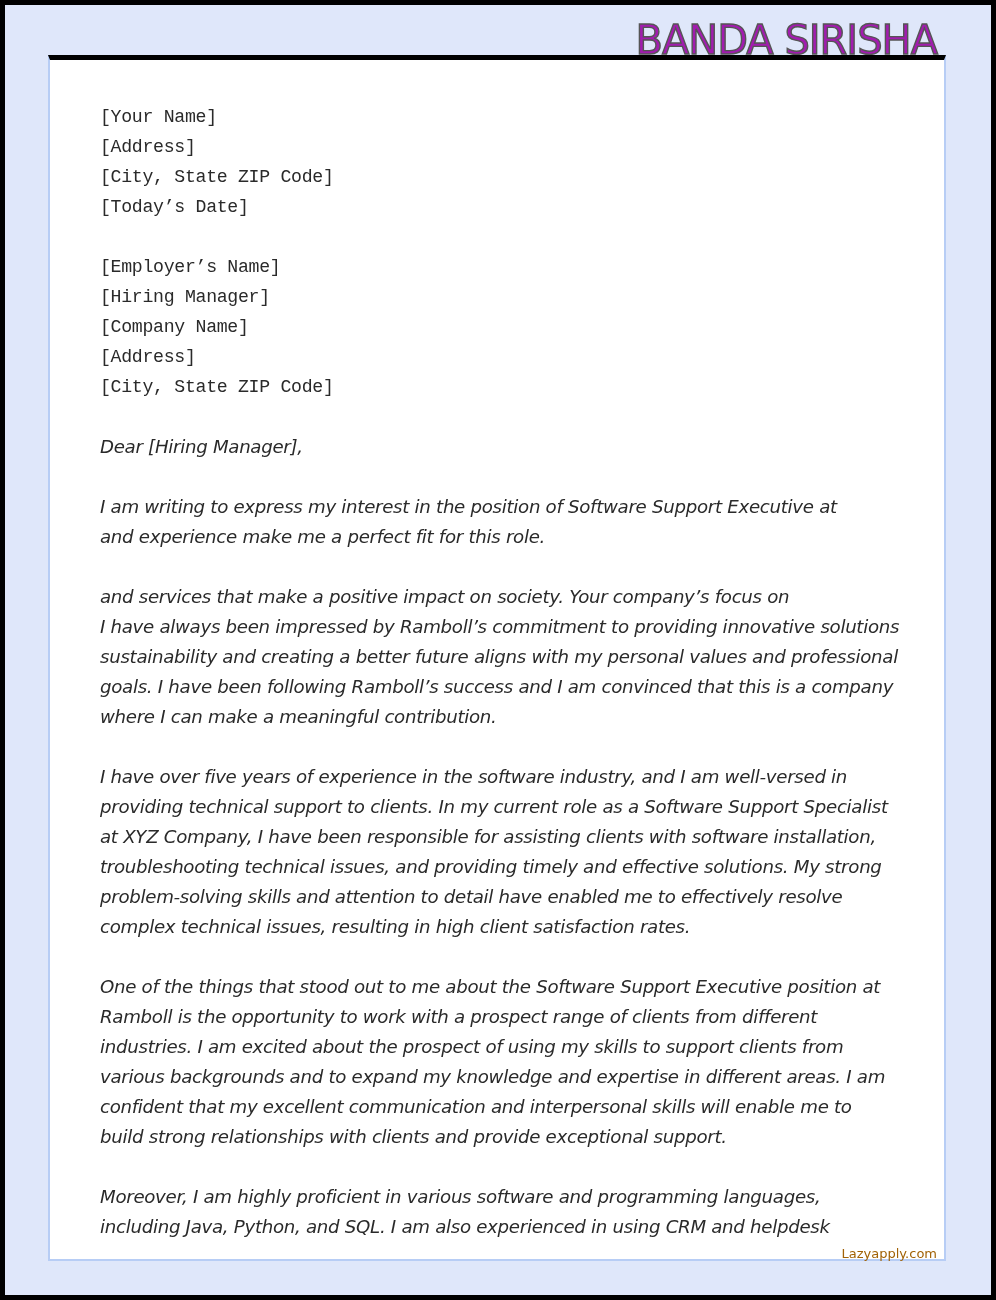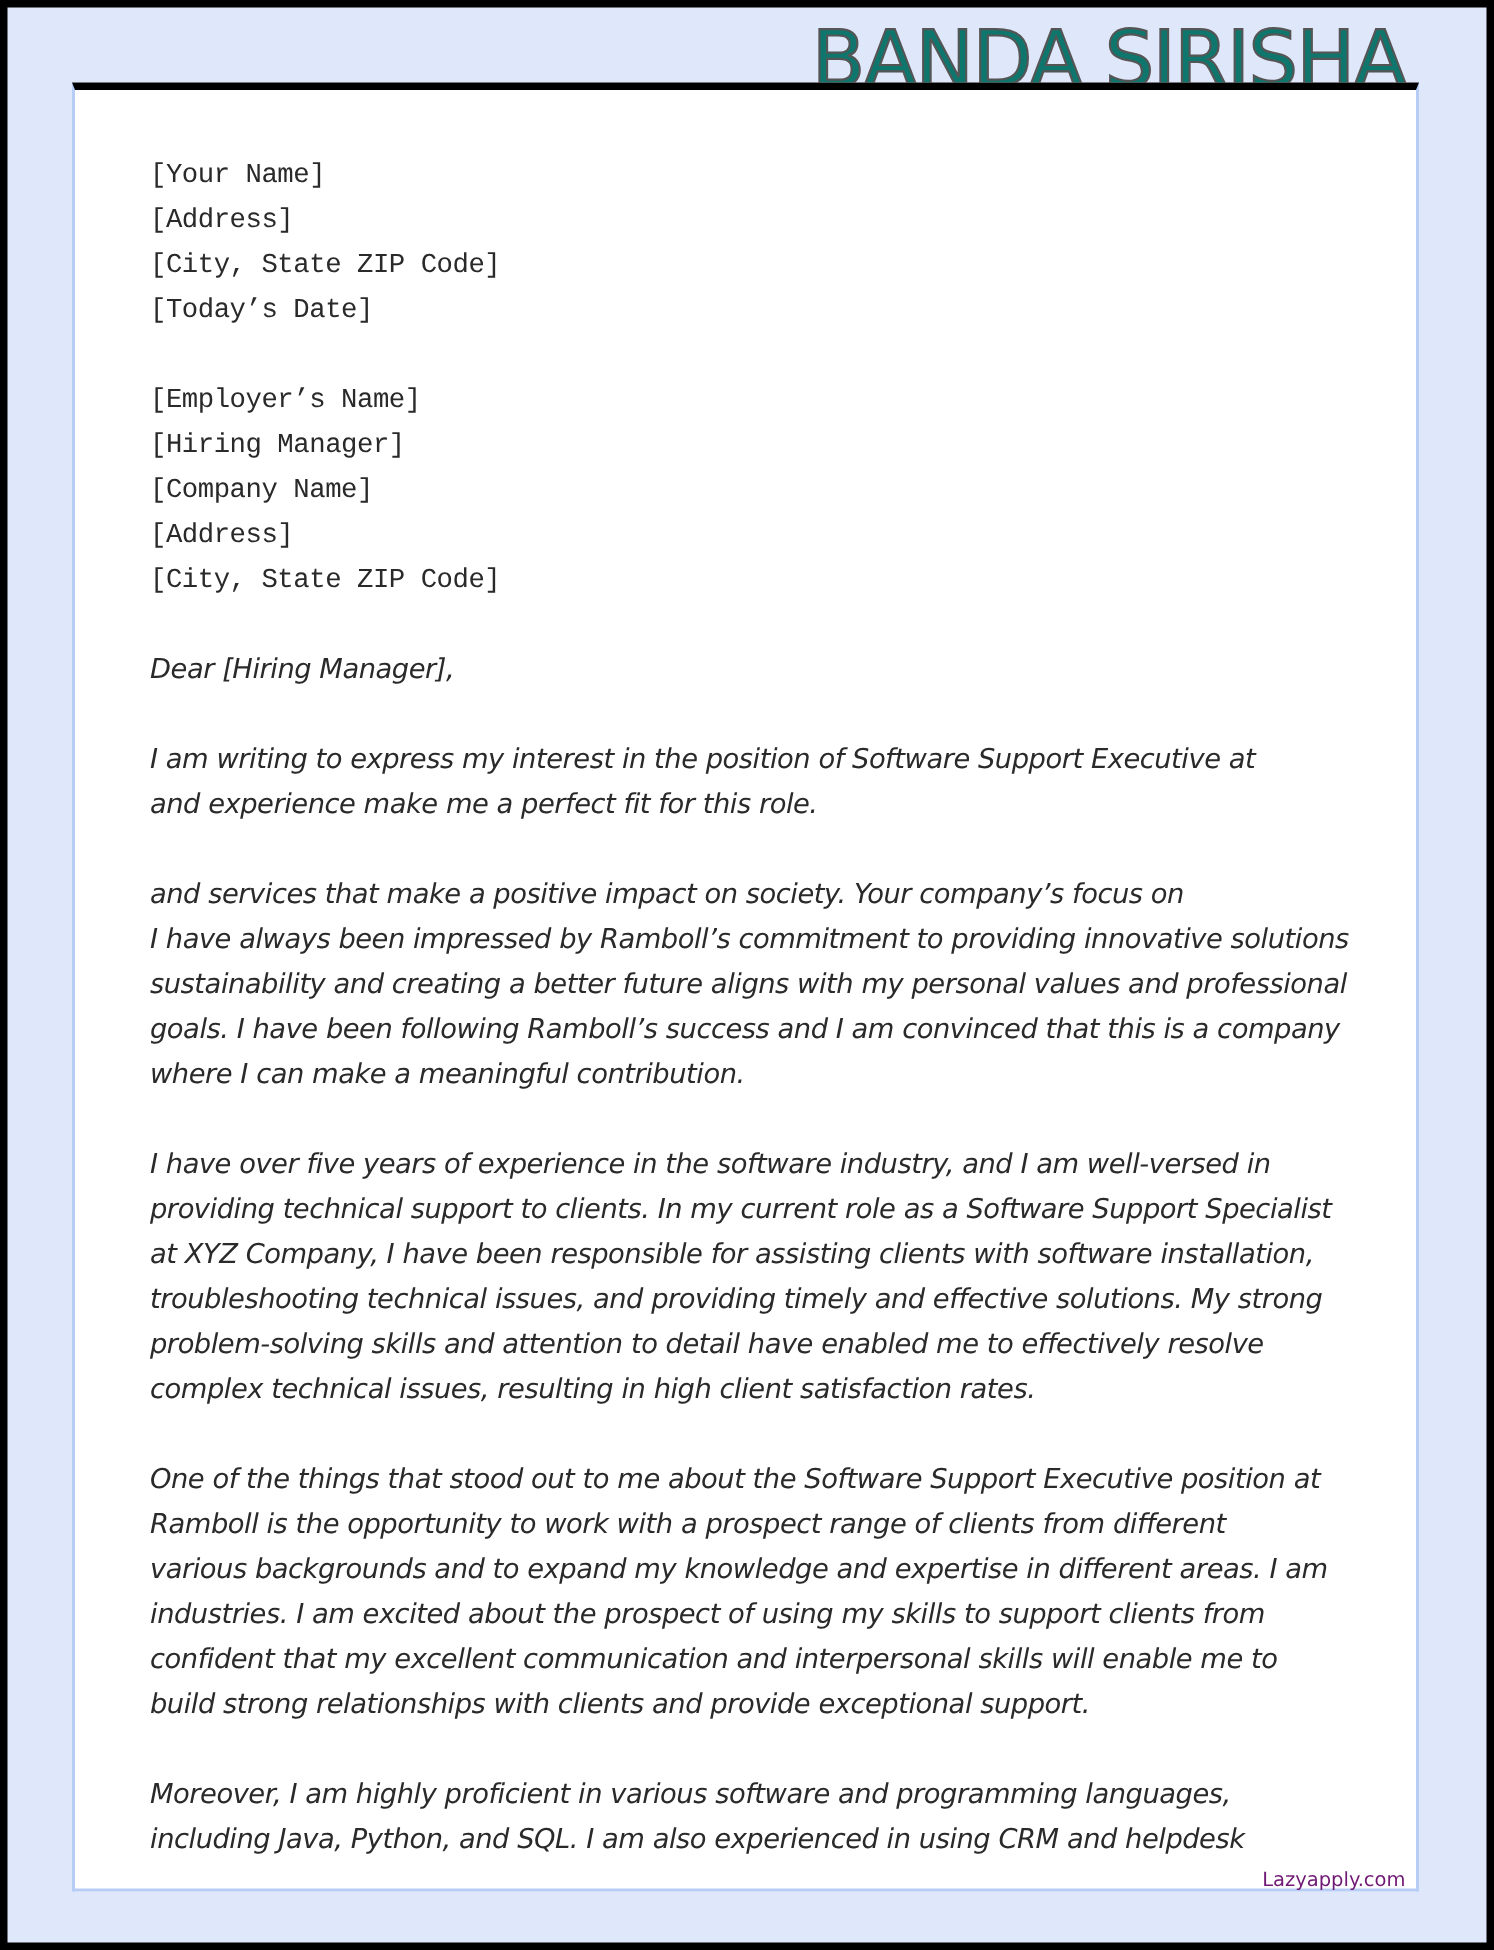--- a/index.html
+++ b/index.html
@@ -10,22 +10,22 @@
     font-family: "DejaVu Sans", sans-serif;
   }
   .frame {
     position: absolute; left: 5px; top: 5px; width: 986px; height: 1290px;
     background: #dfe7fa;
     overflow: hidden;
   }
   .name-title {
     position: absolute; right: 54px; top: 12px;
     font-family: "DejaVu Sans", sans-serif;
-    font-size: 52px; letter-spacing: -1px;
-    color: #0f766e;
+    font-size: 40px; letter-spacing: -1px;
+    color: #a21caf;
     -webkit-text-stroke: 1.4px #555;
     font-weight: normal;
     line-height: 46px;
   }
   .card {
     position: absolute; left: 43px; top: 50px; width: 898px; height: 1206px;
     background: #fff;
     border-top: 5px solid #000;
     border-left: 2px solid #b7cdf5;
     border-right: 2px solid #b7cdf5;
@@ -38,21 +38,21 @@
     font-size: 18.2px; line-height: 30px;
     color: #2a2a2a;
     letter-spacing: -0.3px;
   }
   .letter .line { display: block; white-space: nowrap; }
   .letter .block { margin-bottom: 30px; font-family: Liberation Mono, monospace; }
   .letter p { margin: 0 0 30px 0; font-style: italic; }
   .watermark {
     position: absolute; right: 54px; top: 1241px;
     font-family: "DejaVu Sans", sans-serif;
-    font-size: 13px; color: #701a75;
+    font-size: 13px; color: #a16207;
   }
 </style>
 </head>
 <body>
 
 <div class="frame">
   <div class="name-title">BANDA SIRISHA</div>
   <div class="card"></div>
 
   <div class="letter">
@@ -93,22 +93,22 @@
       <span class="line">providing technical support to clients. In my current role as a Software Support Specialist</span>
       <span class="line">at XYZ Company, I have been responsible for assisting clients with software installation,</span>
       <span class="line">troubleshooting technical issues, and providing timely and effective solutions. My strong</span>
       <span class="line">problem-solving skills and attention to detail have enabled me to effectively resolve</span>
       <span class="line">complex technical issues, resulting in high client satisfaction rates.</span>
     </p>
 
     <p>
       <span class="line">One of the things that stood out to me about the Software Support Executive position at</span>
       <span class="line">Ramboll is the opportunity to work with a prospect range of clients from different</span>
+      <span class="line">industries. I am excited about the prospect of using my skills to support clients from</span>
       <span class="line">various backgrounds and to expand my knowledge and expertise in different areas. I am</span>
-      <span class="line">industries. I am excited about the prospect of using my skills to support clients from</span>
       <span class="line">confident that my excellent communication and interpersonal skills will enable me to</span>
       <span class="line">build strong relationships with clients and provide exceptional support.</span>
     </p>
 
     <p>
       <span class="line">Moreover, I am highly proficient in various software and programming languages,</span>
       <span class="line">including Java, Python, and SQL. I am also experienced in using CRM and helpdesk</span>
     </p>
   </div>
 

